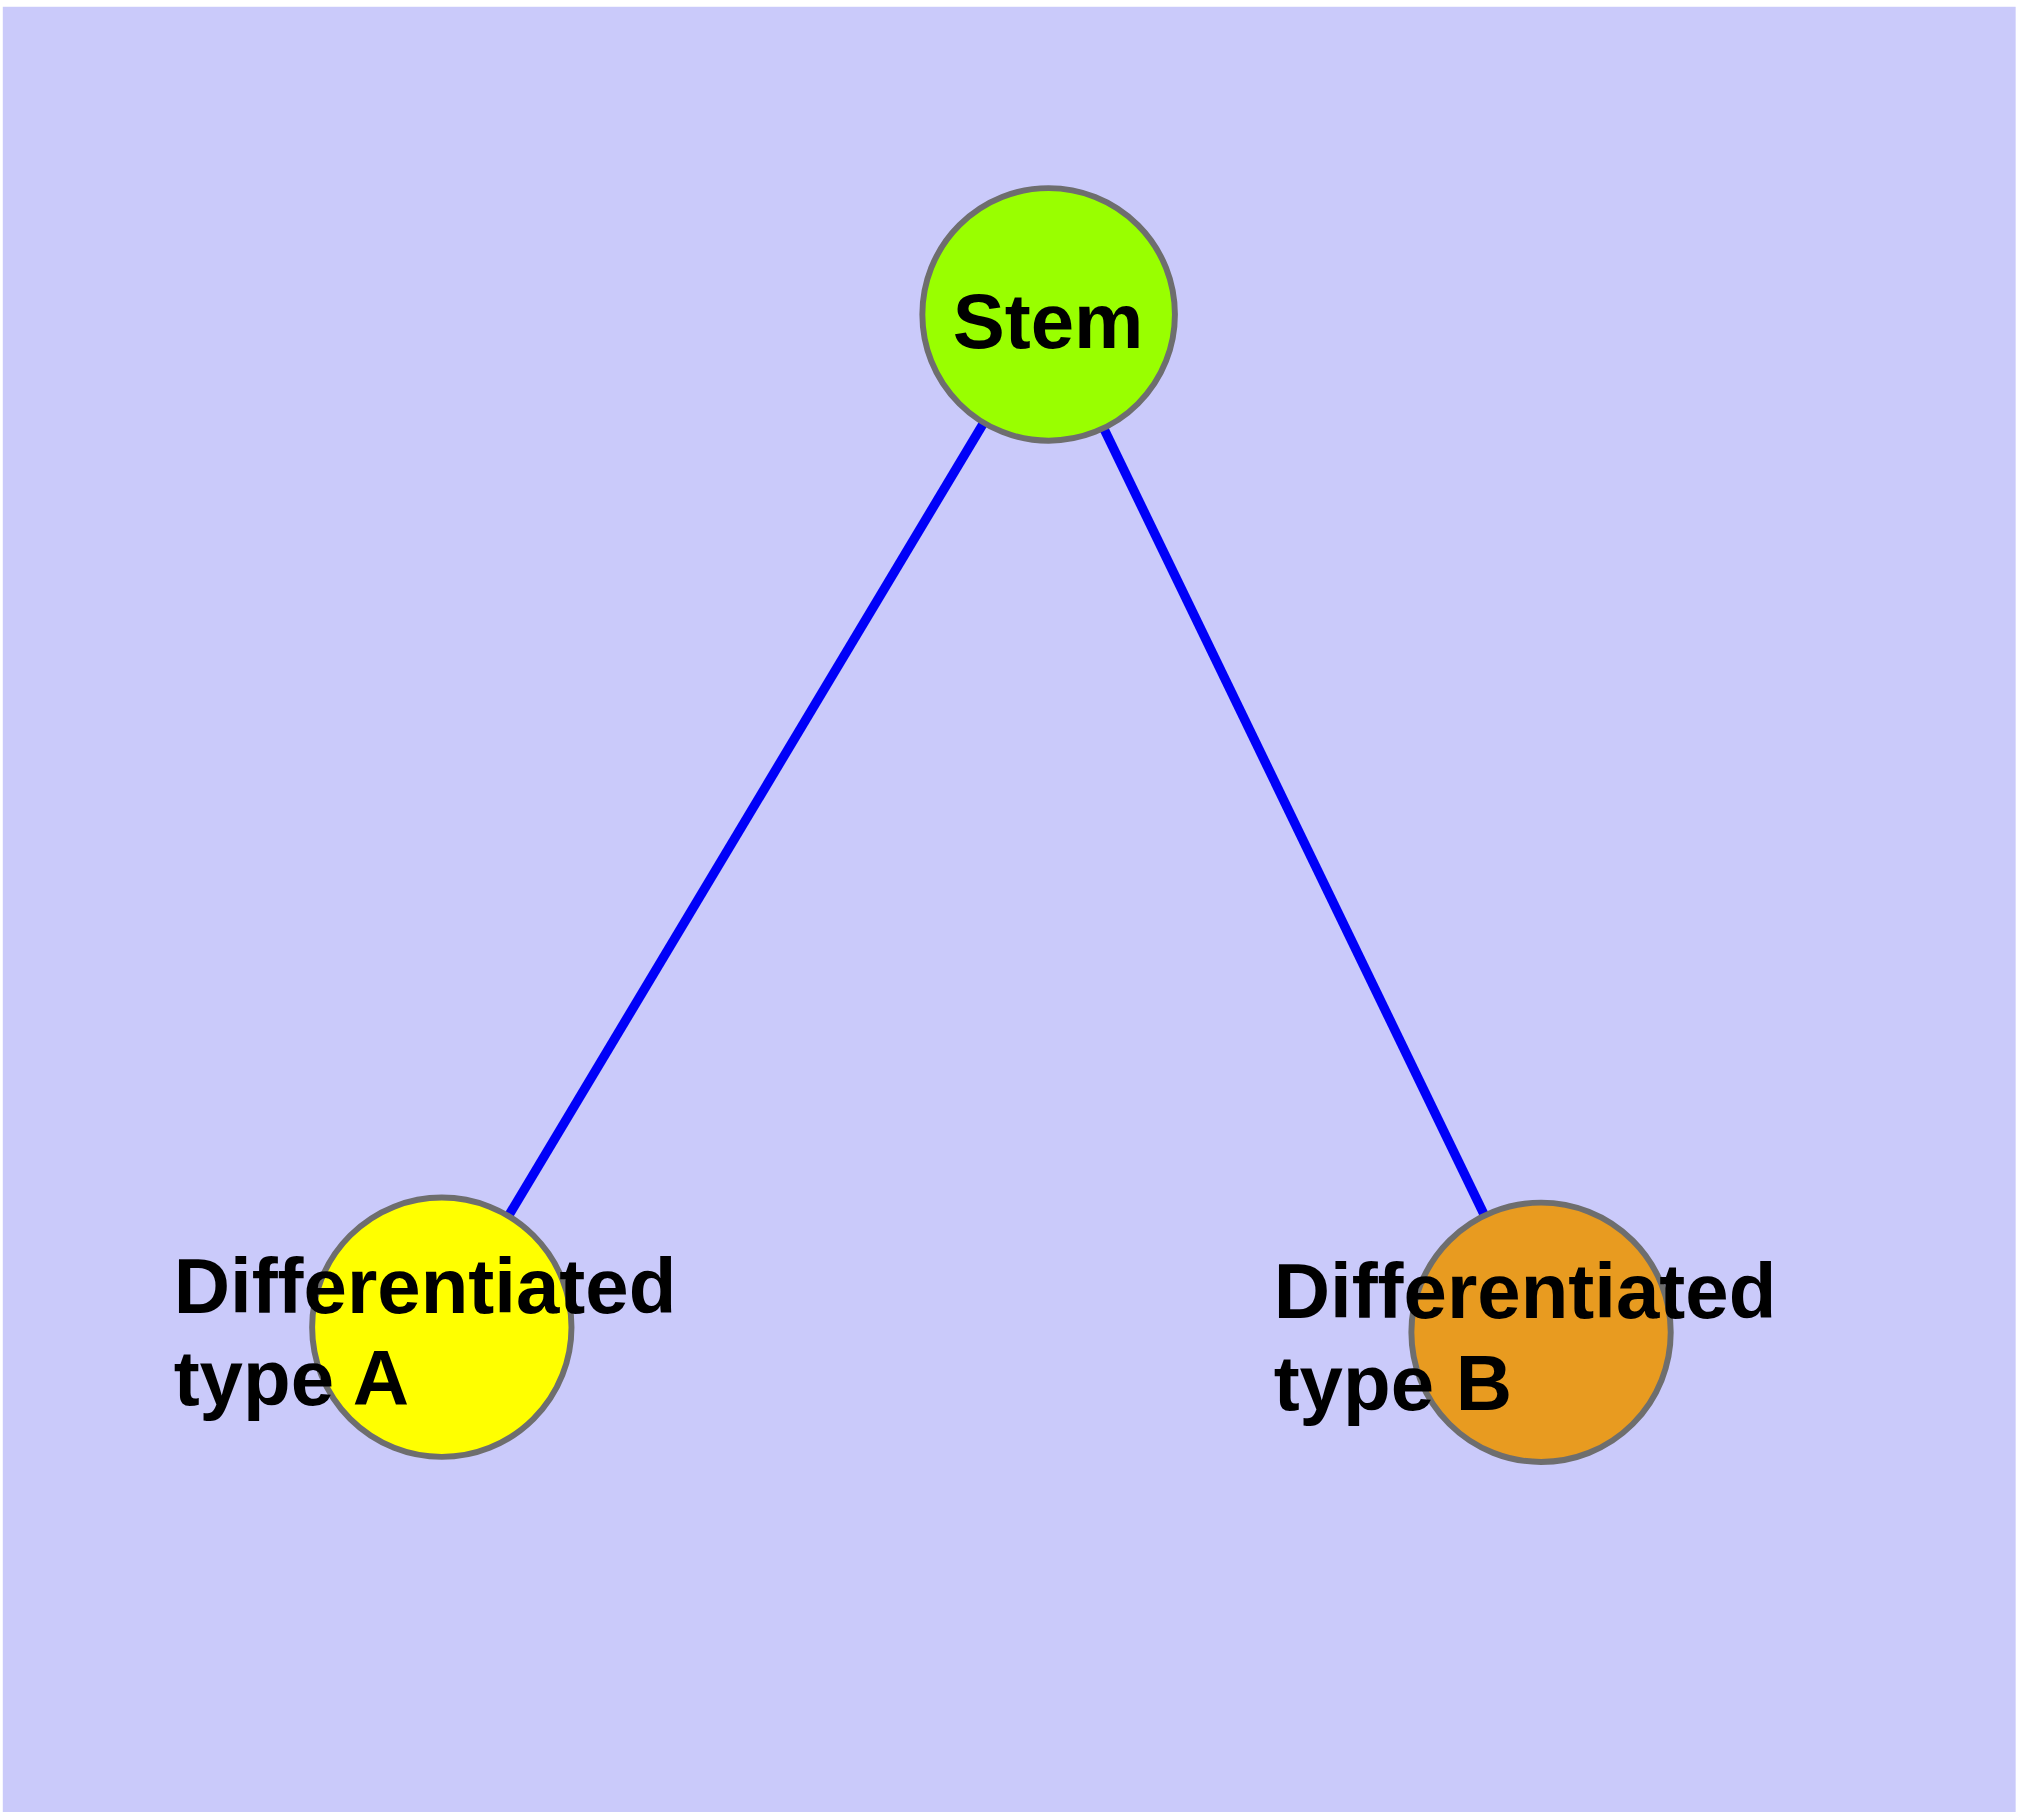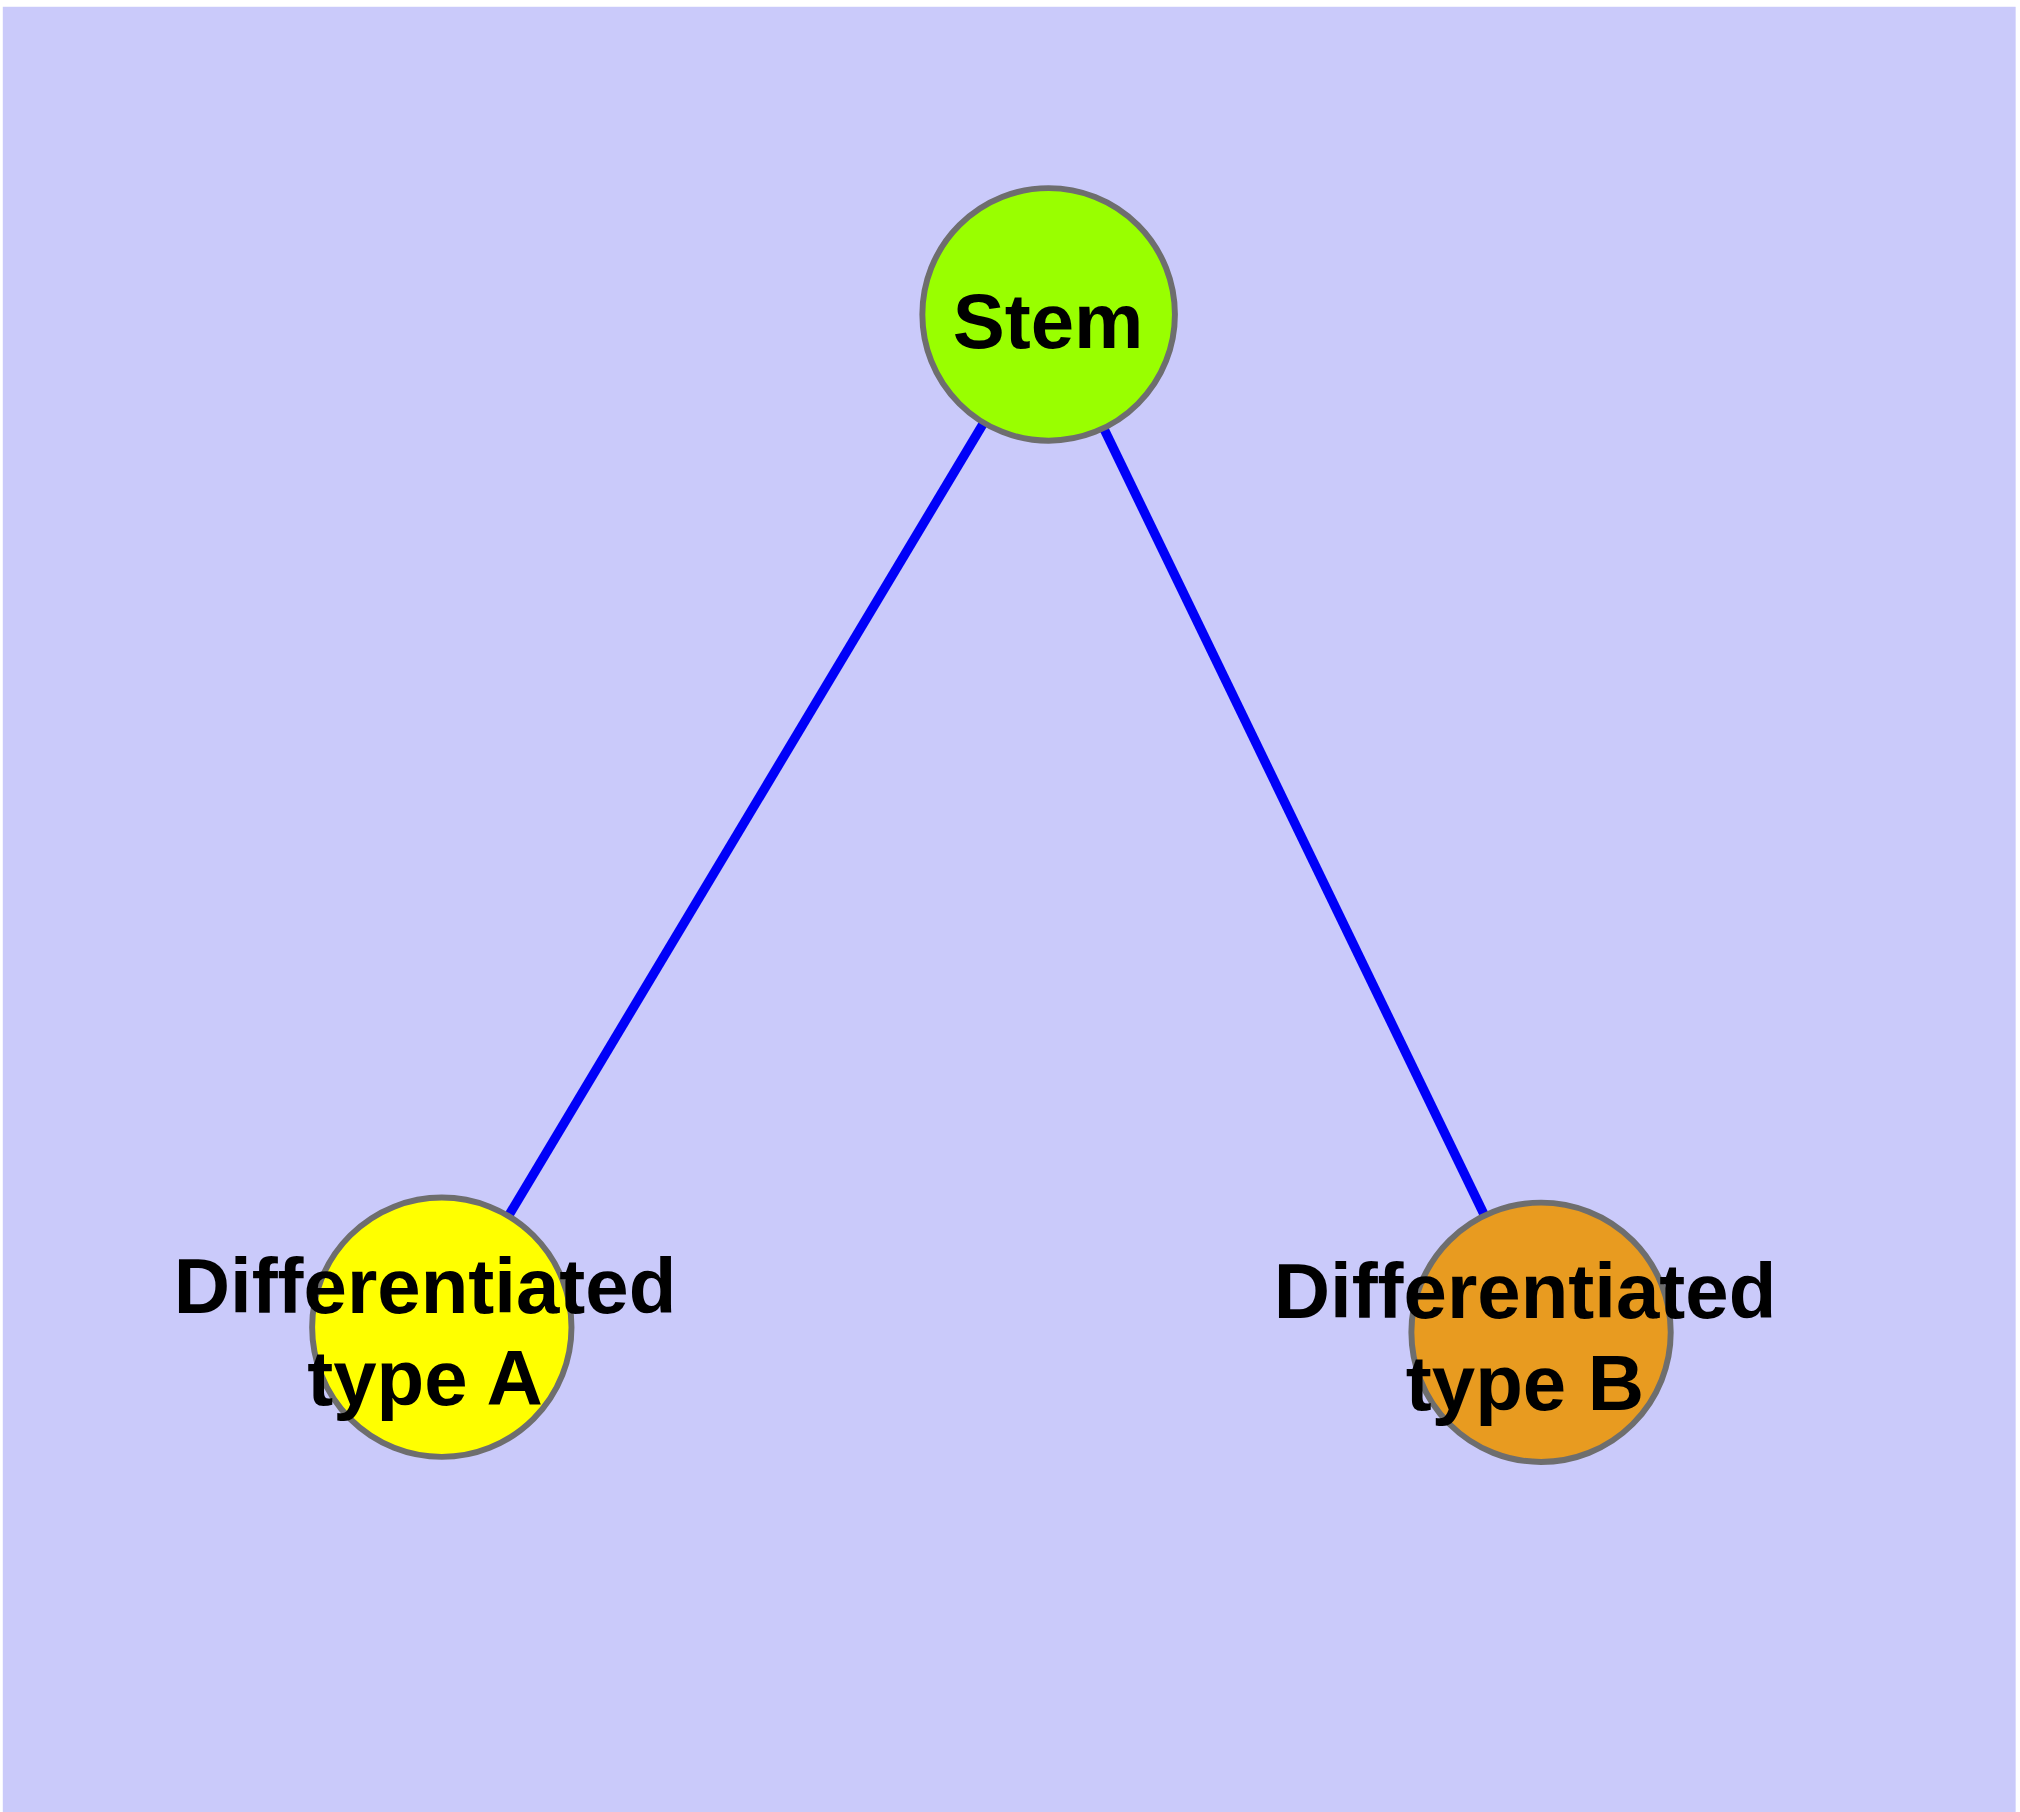--- a/index.html
+++ b/index.html
@@ -23,21 +23,20 @@
     height: 1812px;
     display: block;
   }
   .node-label {
     position: absolute;
     transform: translate(-50%, -50%);
     font-weight: 700;
     font-size: 78px;
     line-height: 1.18;
     color: #000000;
-    text-align: center;
     white-space: pre-line;
     letter-spacing: 0px;
   }
   .label-stem   { left: 1048px; top: 321px;  }
   .label-type-a { left: 425px;  top: 1332px; }
   .label-type-b { left: 1525px; top: 1337px; }
 </style>
 </head>
 <body>
 

